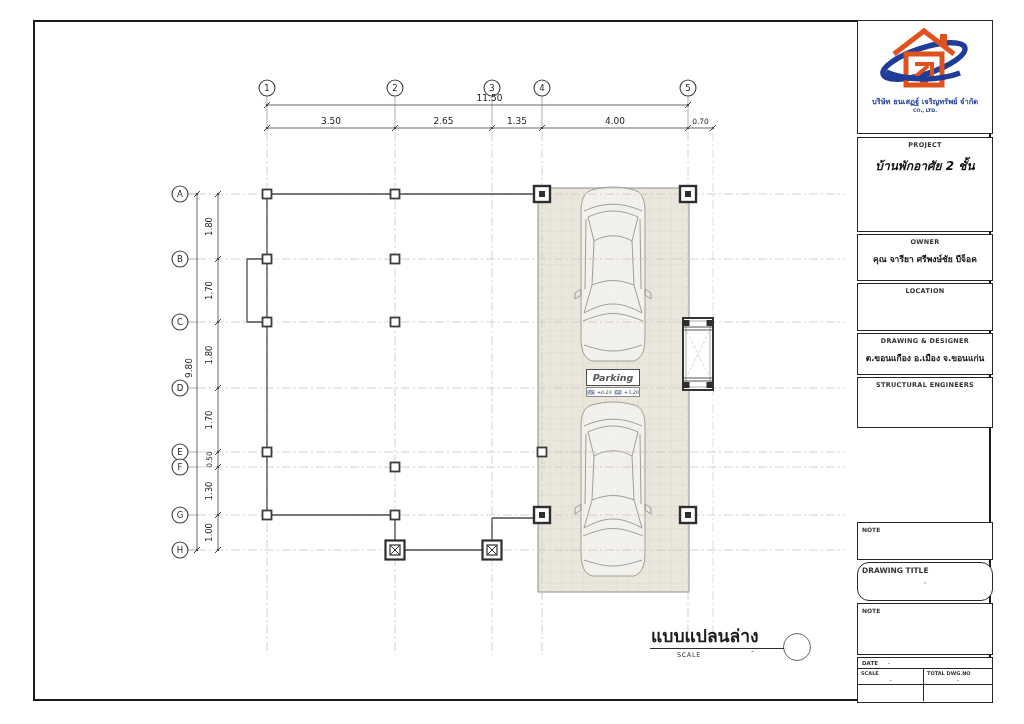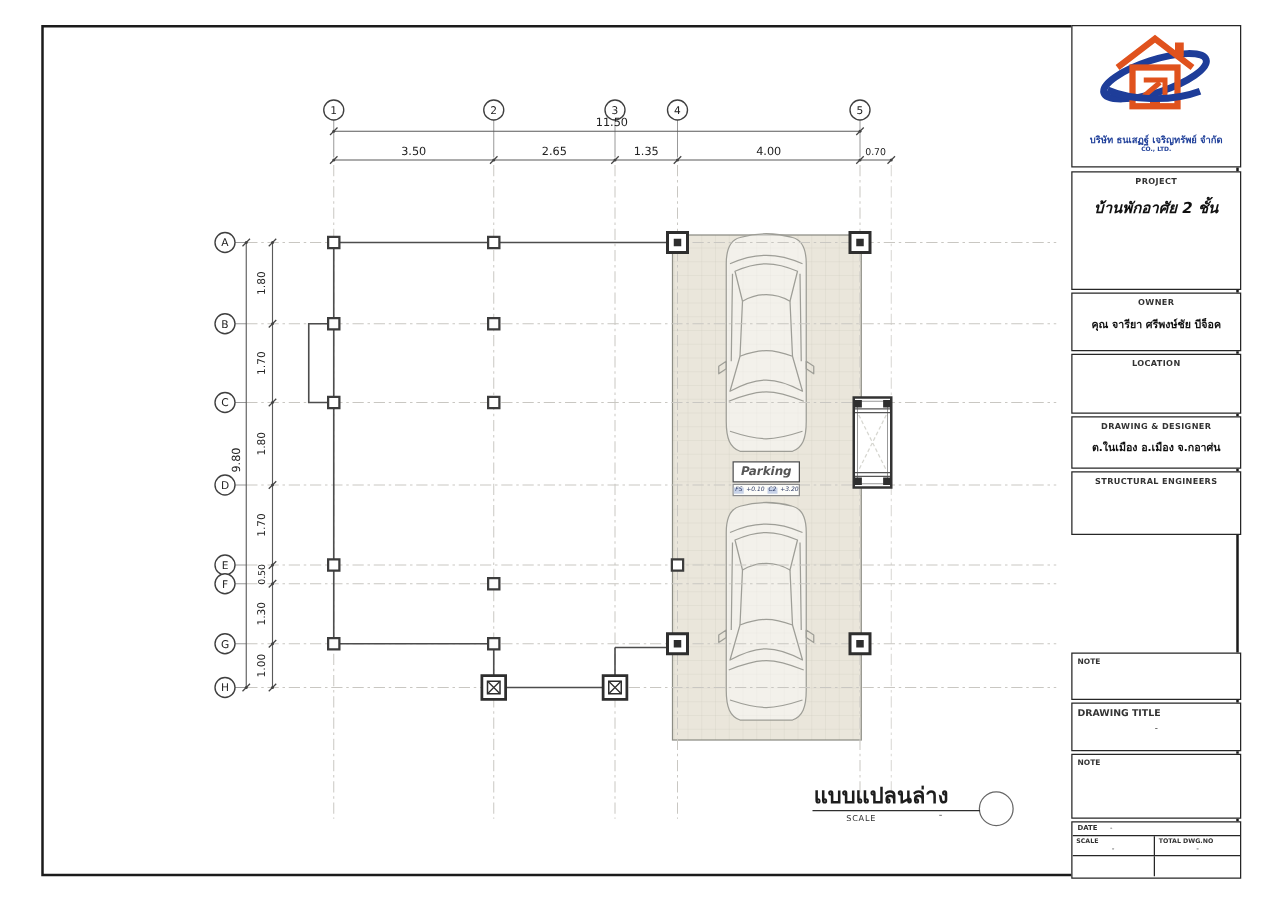--- a/index.html
+++ b/index.html
@@ -48,26 +48,26 @@
   .tb-dash{font-size:7px;text-align:center;margin-top:4px;color:#333;}
 
   .box-logo{top:0;height:114px;}
   .box-project{top:117px;height:95px;}
   .box-owner{top:214px;height:47px;}
   .box-location{top:263px;height:48px;}
   .box-designer{top:313px;height:42px;}
   .box-structural{top:357px;height:51px;}
   .box-description{top:410px;height:90px;}
   .box-note1{top:502px;height:38px;}
-  .box-dtitle{top:542px;height:39px;}
+  .box-dtitle{top:542px;height:39px;border-radius:12px;}
   .box-note2{top:583px;height:52px;}
   .box-bottom{top:637px;height:46px;}
 
   .logo-wrap{text-align:center;padding-top:1px;}
-  .logo-name-thai{font-size:7.5px;font-weight:bold;color:#20409A;text-align:center;margin-top:11px;}
+  .logo-name-thai{font-size:7.5px;font-weight:bold;color:#20409A;text-align:center;margin-top:1px;}
   .logo-name-eng{font-size:10.5px;font-weight:bold;color:#20409A;text-align:center;letter-spacing:0.2px;}
   .logo-coltd{display:flex;align-items:center;justify-content:center;gap:3px;margin-top:1px;}
   .logo-coltd .txt{font-size:4.8px;font-weight:bold;color:#20409A;}
 
   .tb-bottom-date{height:11px;border-bottom:1px solid #262626;display:flex;align-items:center;
     font-size:5.5px;font-weight:bold;color:#333;padding-left:4px;box-sizing:border-box;}
   .tb-bottom-date .dash{margin-left:10px;font-weight:normal;}
   .tb-bottom-mid,.tb-bottom-empty{display:flex;box-sizing:border-box;}
   .tb-bottom-mid{height:16px;border-bottom:1px solid #262626;}
   .tb-bottom-empty{height:16px;}
@@ -338,21 +338,21 @@
     <div class="tb-content-md">คุณ จารียา ศรีพงษ์ชัย บีจ็อค</div>
   </div>
 
   <div class="tb-box box-location">
     <div class="tb-h">LOCATION</div>
     <div class="tb-content-md"></div>
   </div>
 
   <div class="tb-box box-designer">
     <div class="tb-h">DRAWING &amp; DESIGNER</div>
-    <div class="tb-content-md">ต.ในเมือง อ.เมือง จ.กอาศ่น</div>
+    <div class="tb-content-md">ต.ขอนแกือง อ.เมือง จ.ขอนแก่น</div>
   </div>
 
   <div class="tb-box box-structural">
     <div class="tb-h">STRUCTURAL ENGINEERS</div>
   </div>
 
 
   <div class="tb-box box-note1">
     <div class="tb-hl">NOTE</div>
   </div>

